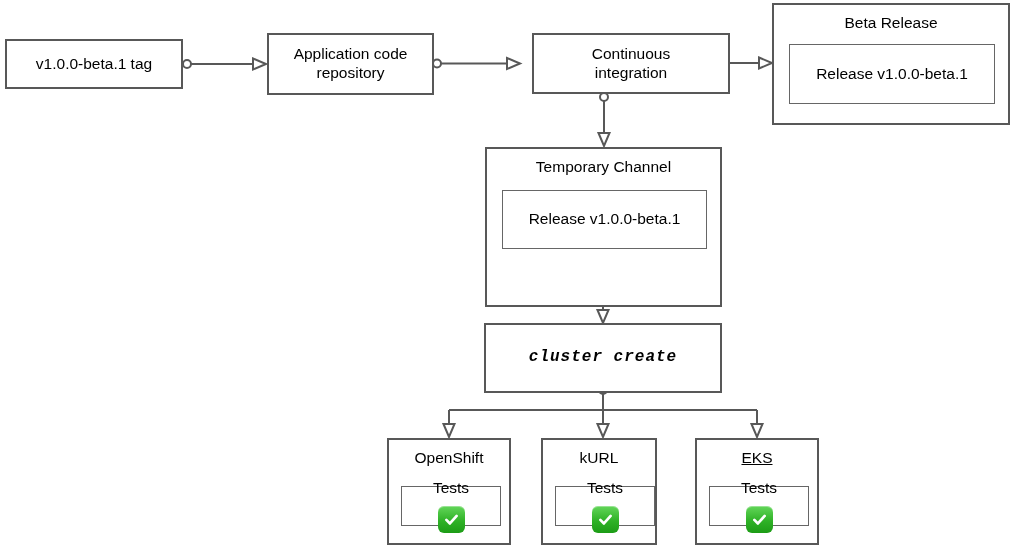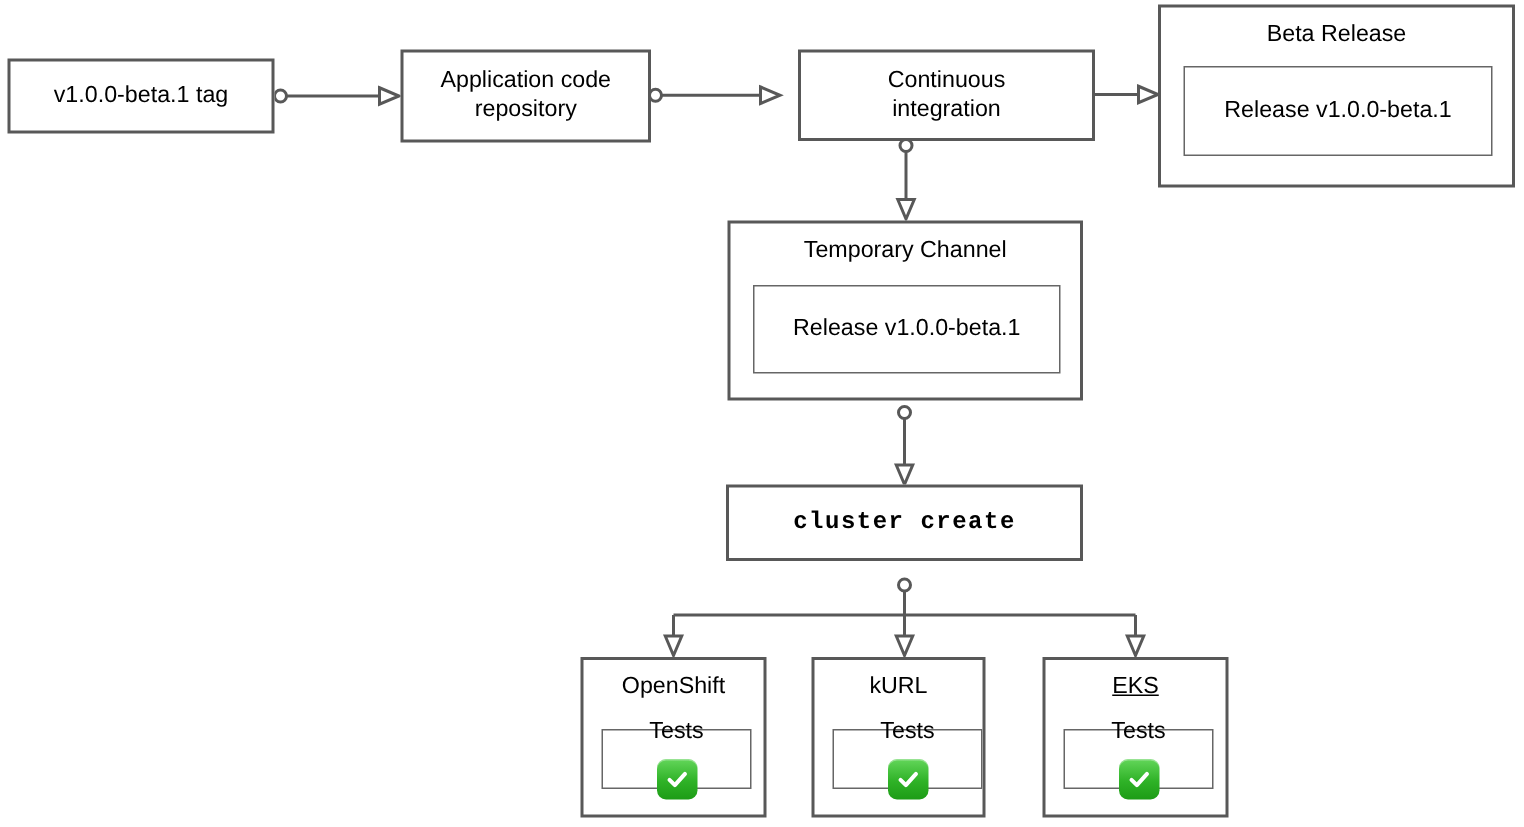--- a/index.html
+++ b/index.html
@@ -139,28 +139,28 @@
     <span>Continuous integration</span>
   </div>
 
   <div class="node container" style="left:772px; top:3px; width:238px; height:122px;">
     <div class="container-title">Beta Release</div>
     <div class="inner-box" style="left:15px; top:39px; width:206px; height:60px;">
       <span>Release v1.0.0-beta.1</span>
     </div>
   </div>
 
-  <div class="node container" style="left:485px; top:147px; width:237px; height:120px;">
+  <div class="node container" style="left:485px; top:147px; width:237px; height:160px;">
     <div class="container-title">Temporary Channel</div>
     <div class="inner-box" style="left:15px; top:41px; width:205px; height:59px;">
       <span>Release v1.0.0-beta.1</span>
     </div>
   </div>
 
-  <div class="node mono" style="left:484px; top:323px; width:238px; height:51px;">
+  <div class="node mono" style="left:484px; top:323px; width:238px; height:70px;font-style:italic;">
     <span>cluster create</span>
   </div>
 
   <div class="node container" style="left:387px; top:438px; width:124px; height:107px;">
     <div class="container-title">OpenShift</div>
     <div class="inner-box tests-row" style="left:12px; top:46px; width:100px; height:40px;">
       <span>Tests</span>
       <span class="check-icon">
         <svg viewBox="0 0 24 24">
             <path d="M5.5 12.5 L10 17 L18.5 7.5" stroke="#ffffff" stroke-width="3.4" fill="none" stroke-linecap="round" stroke-linejoin="round"></path>

